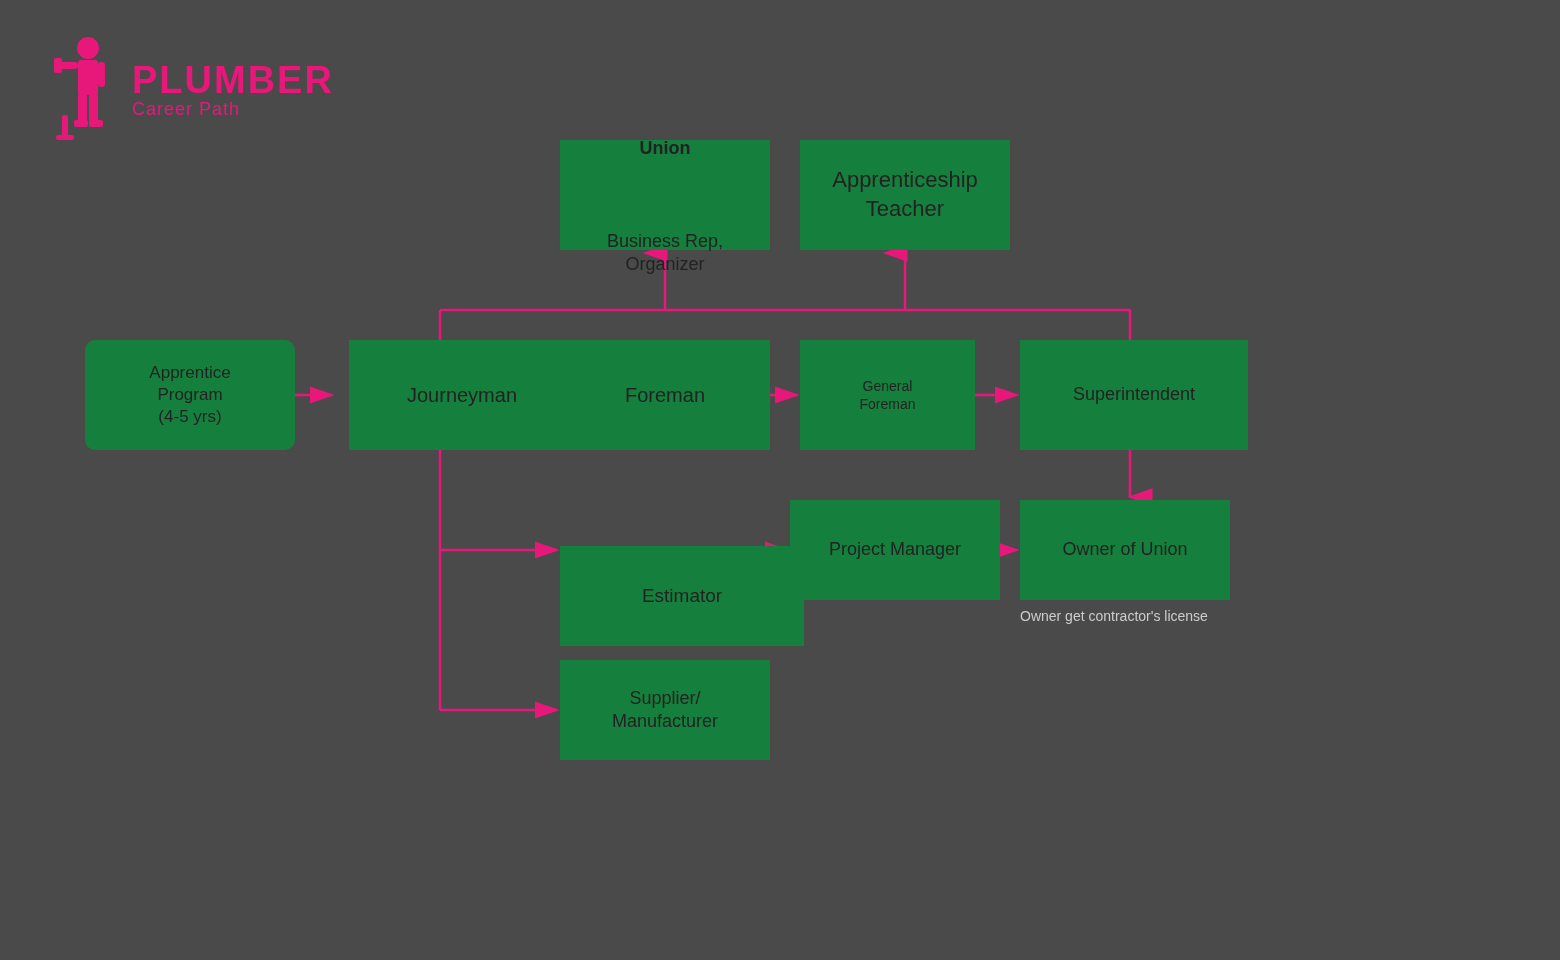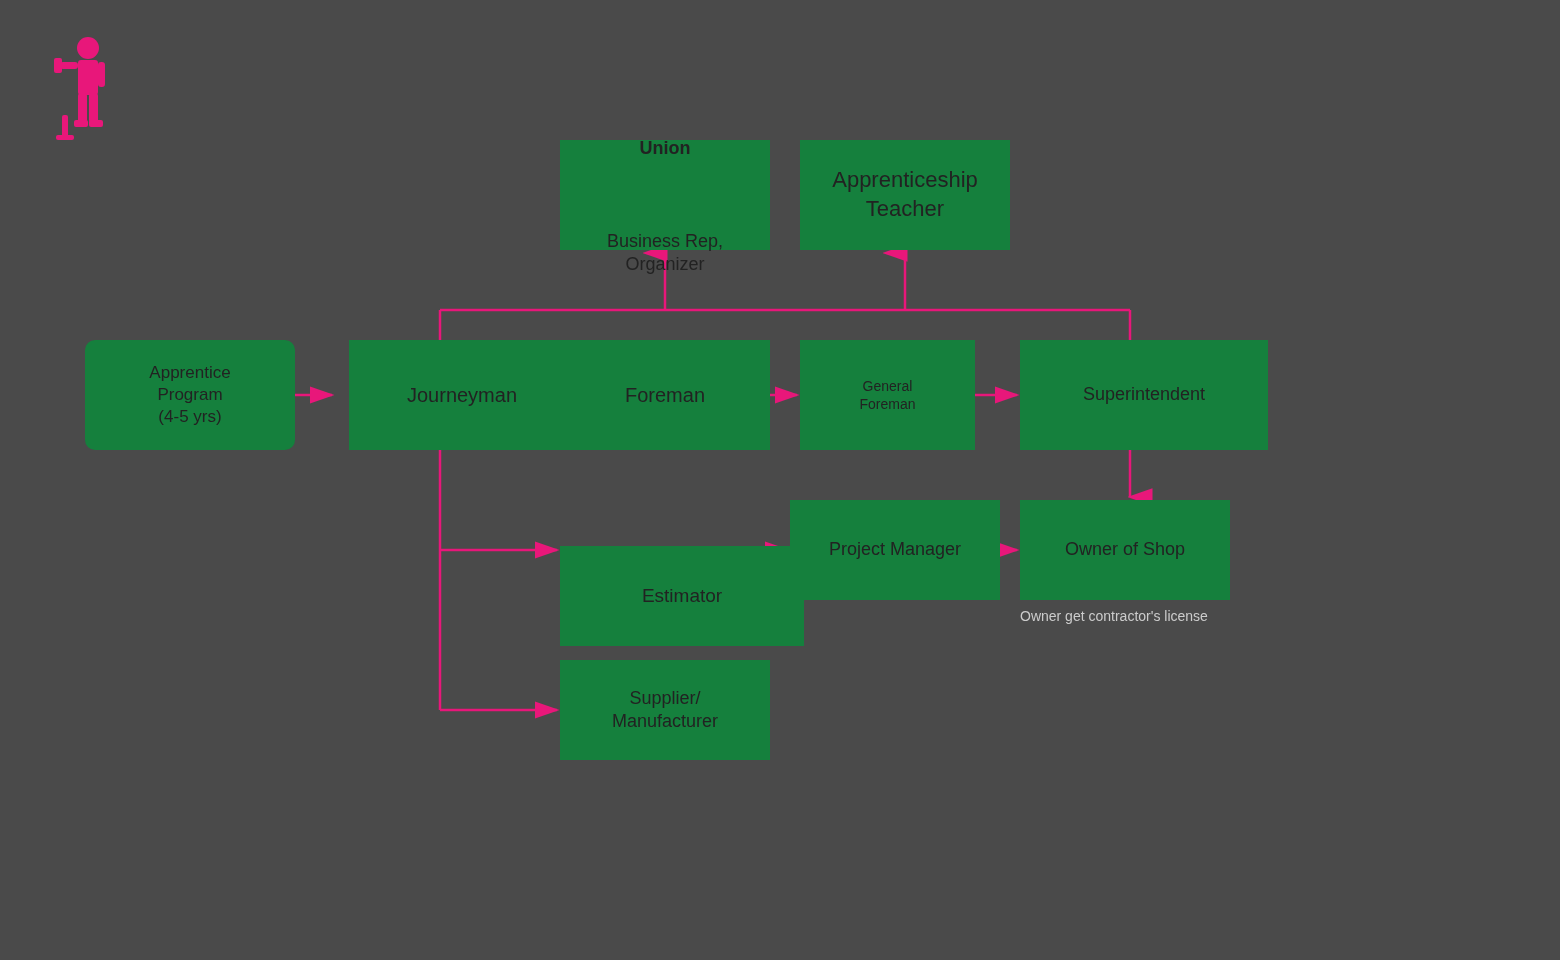--- a/index.html
+++ b/index.html
@@ -90,20 +90,24 @@
 
     <rect x="38" y="63" width="9" height="30" rx="3" fill="#e8177a"></rect>
     <rect x="49" y="63" width="9" height="30" rx="3" fill="#e8177a"></rect>
 
     <rect x="34" y="90" width="14" height="7" rx="2" fill="#e8177a"></rect>
     <rect x="49" y="90" width="14" height="7" rx="2" fill="#e8177a"></rect>
 
     <rect x="22" y="85" width="6" height="22" rx="2" fill="#e8177a"></rect>
     <rect x="16" y="105" width="18" height="5" rx="2" fill="#e8177a"></rect>
   </svg>
+  <div class="logo-text">
+    <span class="logo-title">PLUMBER</span>
+    <span class="logo-subtitle">Career Path</span>
+  </div>
 </div>
 
 <svg class="lines-svg" xmlns="http://www.w3.org/2000/svg">
   <defs>
     <marker id="arrow-right" markerWidth="10" markerHeight="7" refX="9" refY="3.5" orient="auto">
       <polygon points="0 0, 10 3.5, 0 7" fill="#e8177a"></polygon>
     </marker>
     <marker id="arrow-up" markerWidth="7" markerHeight="10" refX="3.5" refY="9" orient="auto">
       <polygon points="0 10, 3.5 0, 7 10" fill="#e8177a"></polygon>
     </marker>
@@ -155,21 +159,21 @@
 
 <div class="box" style="left:560px; top:340px; width:210px; height:110px; font-size:20px;">
   <span>Foreman</span>
 </div>
 
 <div class="box" style="left:800px; top:340px; width:175px; height:110px; font-size:14px;">
   <span style="white-space:pre-line;">General
 Foreman</span>
 </div>
 
-<div class="box" style="left:1020px; top:340px; width:248px; height:110px; font-size:18px;">
+<div class="box" style="left:1020px; top:340px; width:228px; height:110px; font-size:18px;">
   <span>Superintendent</span>
 </div>
 
 <div class="box" style="left:560px; top:140px; width:210px; height:110px; font-size:18px;">
   <span style="white-space:pre-line; text-align:center;">
     <strong>Union</strong>
     <br>
     
     Business Rep,<br>Organizer
   </span>
@@ -182,21 +186,21 @@
 
 <div class="box" style="left:560px; top:501px; width:244px; height:100px; font-size:19px;margin-top:45px;">
   <span>Estimator</span>
 </div>
 
 <div class="box" style="left:790px; top:500px; width:210px; height:100px; font-size:18px;">
   <span>Project Manager</span>
 </div>
 
 <div class="box" style="left:1020px; top:500px; width:210px; height:100px; font-size:18px;">
-  <span>Owner of Shop</span>
+  <span>Owner of Union</span>
 </div>
 
 <div style="position:absolute; left:1020px; top:608px; width:240px; font-size:14px; color:#cccccc;">
   <span>Owner get  contractor's license</span>
 </div>
 
 <div class="box" style="left:560px; top:660px; width:210px; height:100px; font-size:18px;">
   <span style="white-space:pre-line;">Supplier/
 Manufacturer</span>
 </div>

